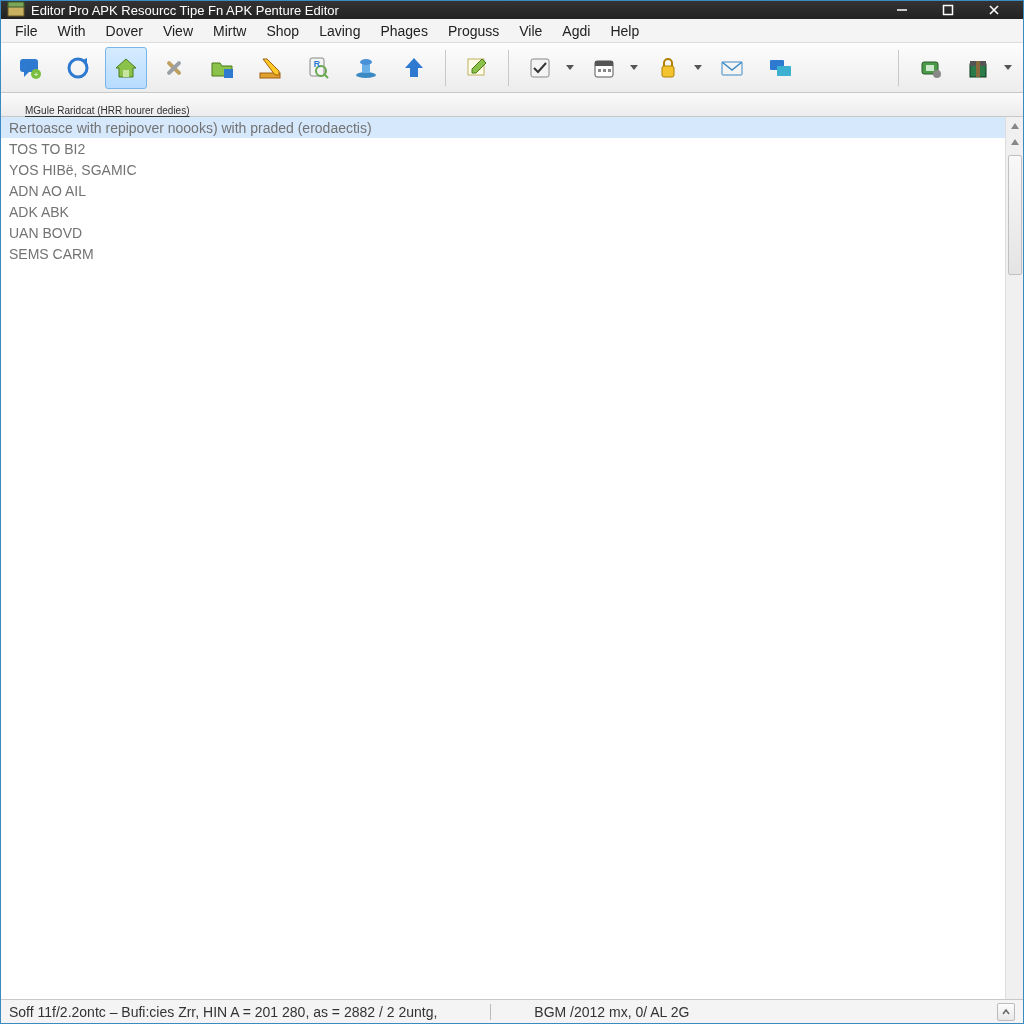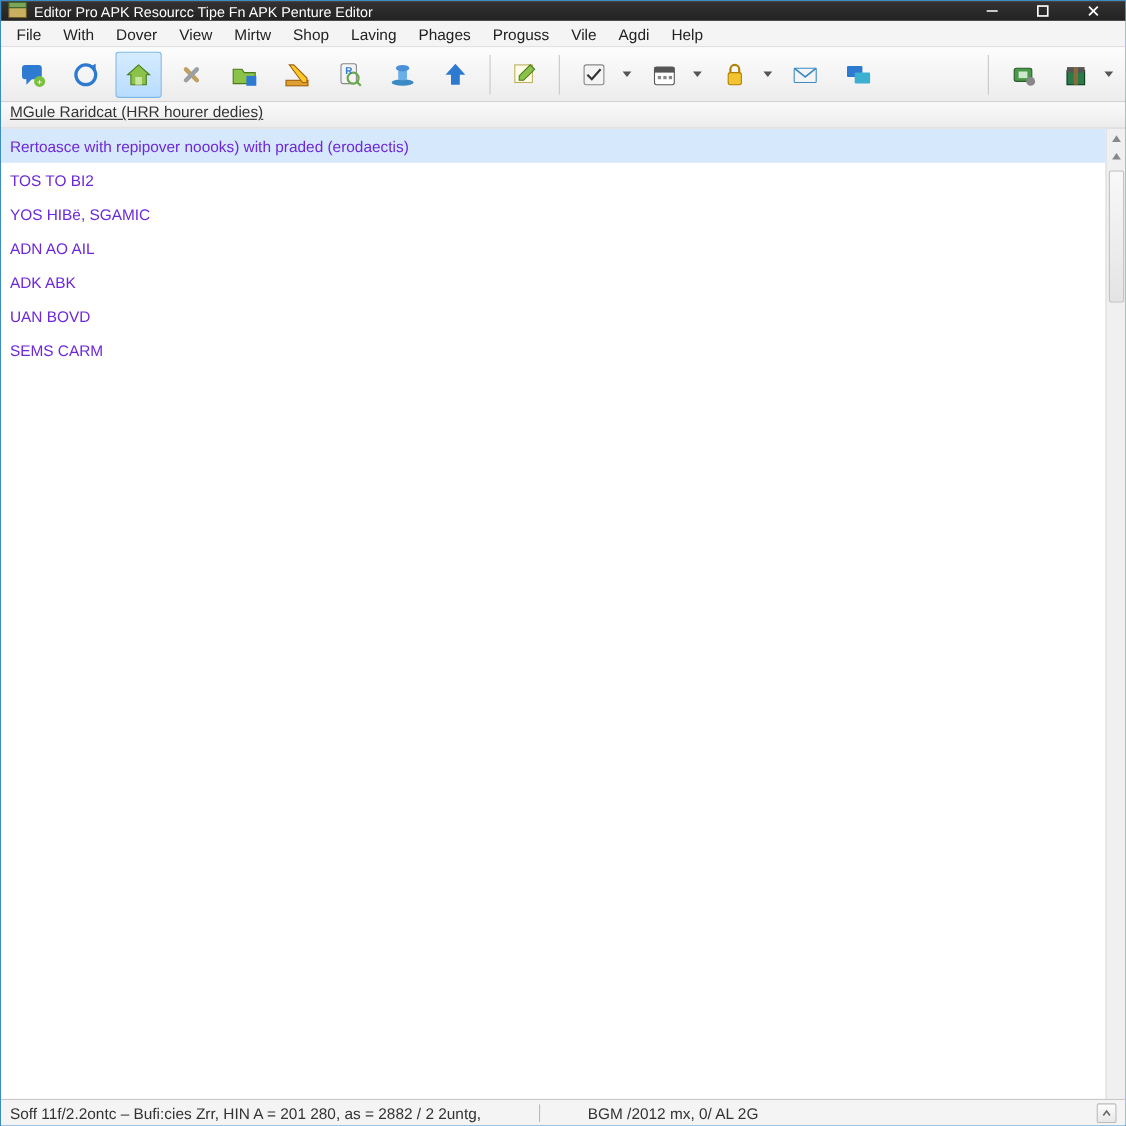--- a/index.html
+++ b/index.html
@@ -17,26 +17,26 @@
   .menubar .underline { text-underline-offset: 2px; }
   
   .toolbar { height: 50px; background: linear-gradient(#fdfdfd, #ececec); border-bottom: 1px solid #c8c8c8; display: flex; align-items: center; padding: 0 8px; gap: 6px; }
   .tool-btn { width: 42px; height: 42px; display: flex; align-items: center; justify-content: center; border: 1px solid transparent; border-radius: 3px; position: relative; }
   .tool-btn.selected { background: linear-gradient(#d6ecff, #b8dcff); border: 1px solid #7ab6e8; }
   .tool-sep { width: 1px; height: 36px; background: #c8c8c8; margin: 0 4px; }
   .tool-dropdown { width: 14px; height: 42px; display:flex; align-items:center; justify-content:center; margin-left:-4px;}
   .chev { width:0;height:0;border-left:4px solid transparent;border-right:4px solid transparent;border-top:5px solid #555;}
   .toolbar .spacer { flex: 1; }
   
-  .header-row { height: 24px; background: linear-gradient(#fafafa, #ececec); border-bottom: 1px solid #c8c8c8; display:flex; align-items:flex-start; padding: 0 8px; font-size: 14px; color:#333;}
+  .header-row { height: 24px; background: linear-gradient(#fafafa, #ececec); border-bottom: 1px solid #c8c8c8; display:flex; align-items:flex-end; padding: 0 24px; font-size: 10px; color:#333;}
   .header-row .hdr-underline { text-decoration: underline; text-underline-offset: 2px; }
   
   .content { flex: 1; display: flex; min-height: 0; }
   .list-pane { flex: 1; overflow: hidden; background:#fff; }
-  .list-row { height: 31px; display: flex; align-items: center; padding: 0 8px; font-size: 14px; color: #6d28d9; }
+  .list-row { height: 21px; display: flex; align-items: center; padding: 0 8px; font-size: 14px; color: #737373; }
   .list-row.selected { background: #d6e8fb; }
   .scrollbar-v { width: 18px; background: #f0f0f0; border-left: 1px solid #ddd; display:flex; flex-direction:column; align-items:center; padding-top:2px; gap:2px;}
   .scroll-arrow { width:14px;height:14px;display:flex;align-items:center;justify-content:center;}
   .scroll-thumb { width:14px; height:120px; background: linear-gradient(#f8f8f8,#e4e4e4); border:1px solid #c0c0c0; border-radius:2px; margin-top:4px;}
   .scroll-arrow .up{width:0;height:0;border-left:4px solid transparent;border-right:4px solid transparent;border-bottom:6px solid #888;}
   
   .statusbar { height: 24px; background: #f4f4f4; border-top: 1px solid #c8c8c8; display:flex; align-items:center; padding: 0 8px; font-size: 14px; color:#333;gap:35px; }
   .statusbar .sseg { padding-right: 10px; }
   .statusbar .ssep { width:1px; height:16px; background:#bbb; margin: 0 8px;}
   .statusbar .sspacer { flex:1; }

